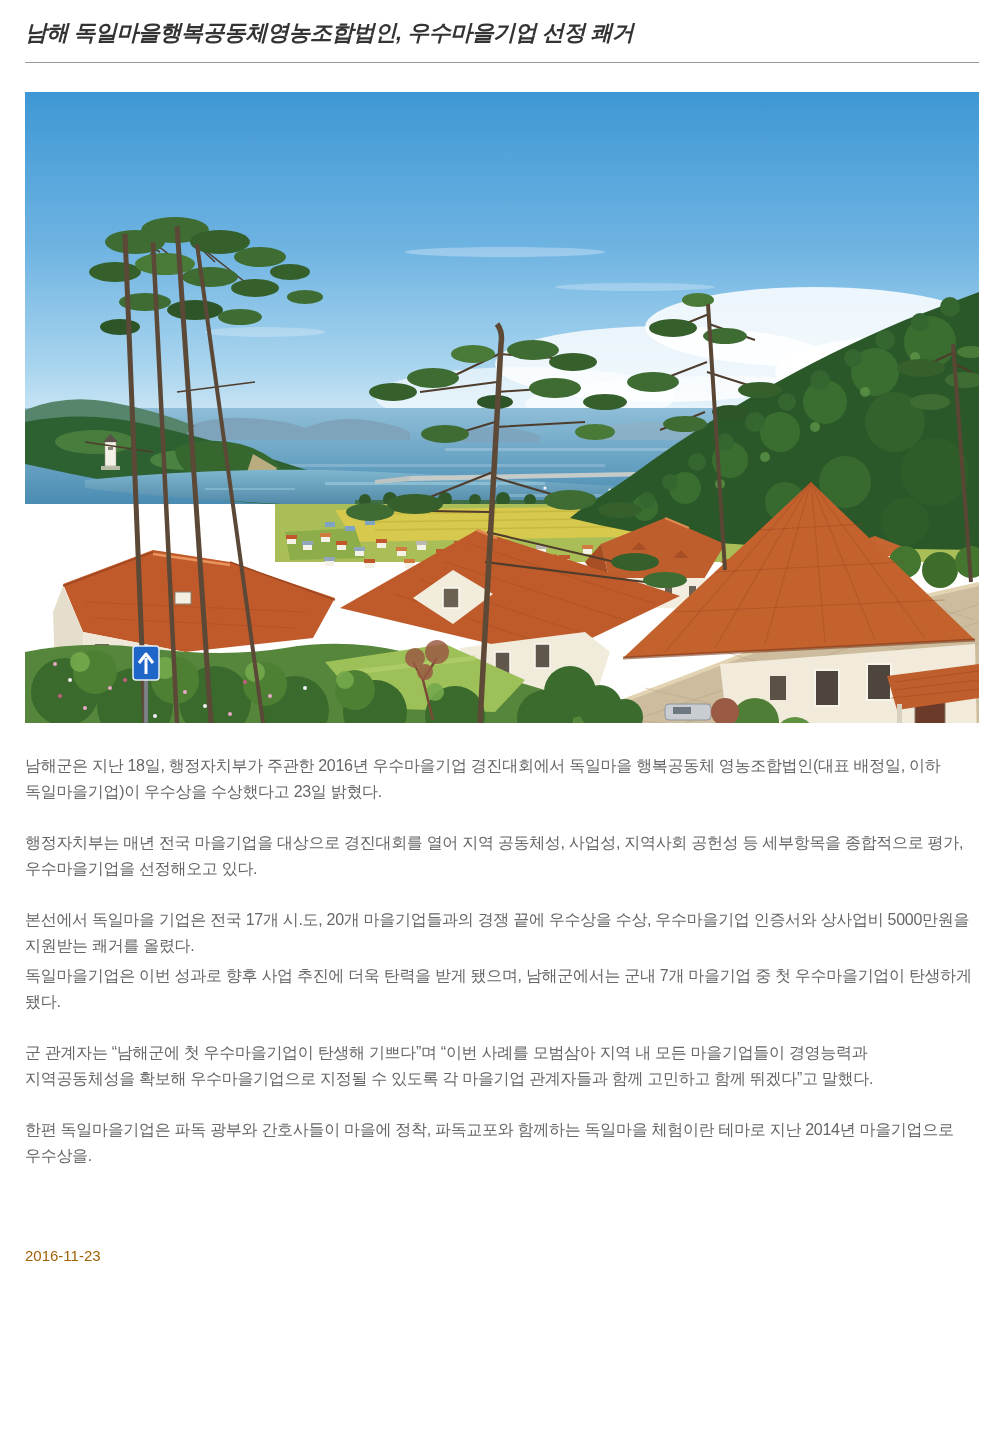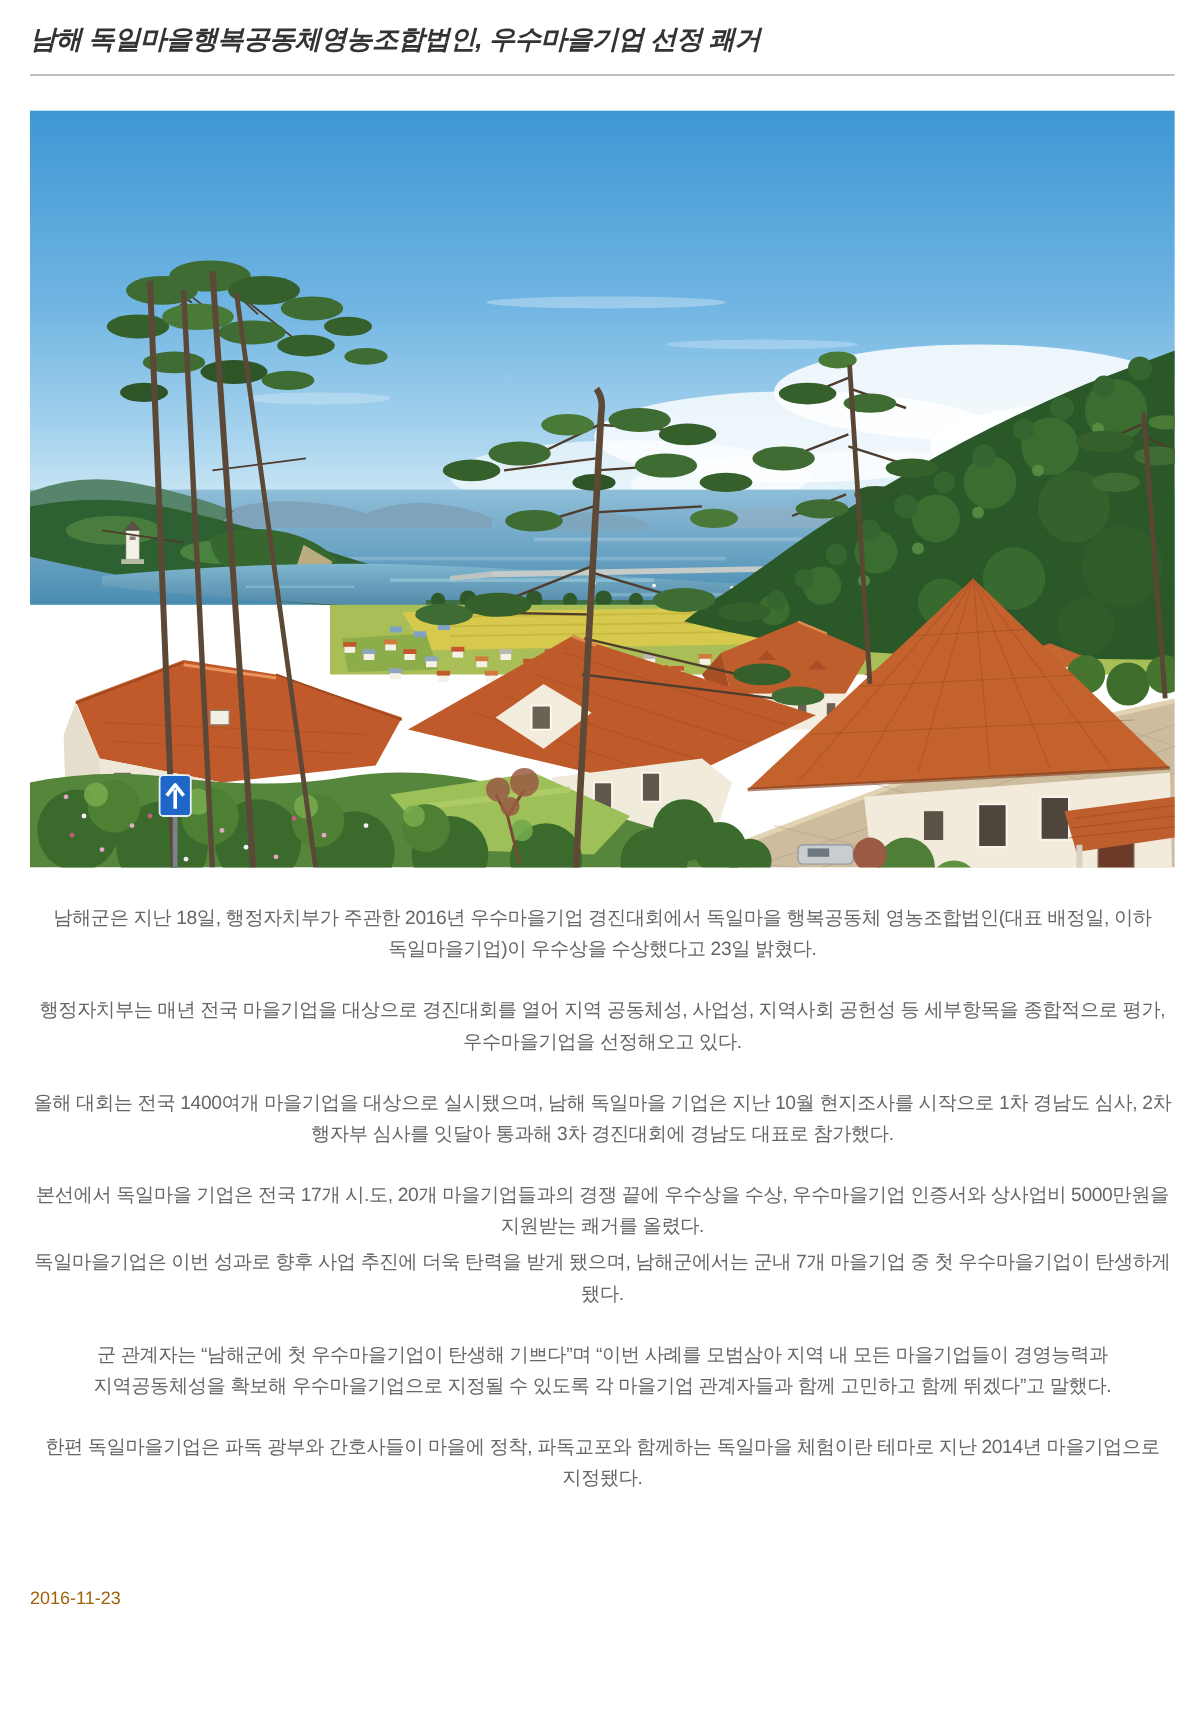--- a/index.html
+++ b/index.html
@@ -3,21 +3,21 @@
 <meta charset="utf-8">
 <style>
   html,body{margin:0;padding:0;background:#ffffff;}
   body{font-family:"Liberation Sans","DejaVu Sans",sans-serif;width:992px;}
   .page{width:954px;margin:0 0 0 25px;padding-bottom:18px;}
   .article-title{margin:0;padding:18px 0 0 0;font-size:22px;line-height:30px;font-weight:700;color:#333333;letter-spacing:-0.5px;font-style:italic;}
   .divider{height:0;border:none;border-top:1px solid #999999;margin:14px 0 0 0;}
   .photo{margin:29px 0 0 0;padding:0;line-height:0;}
   .photo svg{display:block;}
   .body-text{margin-top:30px;}
-  .para{margin:25px 0 0 0;font-size:16px;line-height:26px;color:#666666;letter-spacing:-0.3px;word-break:keep-all;text-align:center;}
+  .para{margin:25px 0 0 0;font-size:16px;line-height:26px;color:#666666;letter-spacing:-0.3px;word-break:keep-all;}
   .para:first-child{margin-top:0;}
   .para.tight{margin-top:4px;}
   .article-date{margin-top:74px;font-size:15px;line-height:26px;color:#a16207;}
 </style>
 </head>
 <body>
 
 <div class="page">
 
   <h1 class="article-title">남해 독일마을행복공동체영농조합법인, 우수마을기업 선정 쾌거</h1>
@@ -425,22 +425,21 @@
         <rect x="108" y="554" width="26" height="34" rx="3" fill="#1F66C9" stroke="#E8EEF5" stroke-width="1.5"></rect>
         <path d="M121,582 L121,566" stroke="#fff" stroke-width="3" fill="none"></path>
         <path d="M114,571 L121,562 L128,571" stroke="#fff" stroke-width="3" fill="none" stroke-linejoin="round"></path>
       </g>
     </svg>
   </figure>
 
   <div class="body-text">
     <p class="para">남해군은 지난 18일, 행정자치부가 주관한 2016년 우수마을기업 경진대회에서 독일마을 행복공동체 영농조합법인(대표 배정일, 이하 독일마을기업)이 우수상을 수상했다고 23일 밝혔다.</p>
     <p class="para">행정자치부는 매년 전국 마을기업을 대상으로 경진대회를 열어 지역 공동체성, 사업성, 지역사회 공헌성 등 세부항목을 종합적으로 평가, 우수마을기업을 선정해오고 있다.</p>
-    <p class="para">올해 대회는 전국 1400여개 마을기업을 대상으로 실시됐으며, 남해 독일마을 기업은 지난 10월 현지조사를 시작으로 1차 경남도 심사, 2차 행자부 심사를 잇달아 통과해 3차 경진대회에 경남도 대표로 참가했다.</p>
     <p class="para">본선에서 독일마을 기업은 전국 17개 시.도, 20개 마을기업들과의 경쟁 끝에 우수상을 수상, 우수마을기업 인증서와 상사업비 5000만원을 지원받는 쾌거를 올렸다.</p>
     <p class="para tight">독일마을기업은 이번 성과로 향후 사업 추진에 더욱 탄력을 받게 됐으며, 남해군에서는 군내 7개 마을기업 중 첫 우수마을기업이 탄생하게 됐다.</p>
     <p class="para">군 관계자는 “남해군에 첫 우수마을기업이 탄생해 기쁘다”며 “이번 사례를 모범삼아 지역 내 모든 마을기업들이 경영능력과 지역공동체성을 확보해 우수마을기업으로 지정될 수 있도록 각 마을기업 관계자들과 함께 고민하고 함께 뛰겠다”고 말했다.</p>
-    <p class="para">한편 독일마을기업은 파독 광부와 간호사들이 마을에 정착, 파독교포와 함께하는 독일마을 체험이란 테마로 지난 2014년 마을기업으로 지정됐다.</p>
+    <p class="para">한편 독일마을기업은 파독 광부와 간호사들이 마을에 정착, 파독교포와 함께하는 독일마을 체험이란 테마로 지난 2014년 마을기업으로 우수상을.</p>
   </div>
 
   <div class="article-date">2016-11-23</div>
 
 </div>
 
 </body></html>

